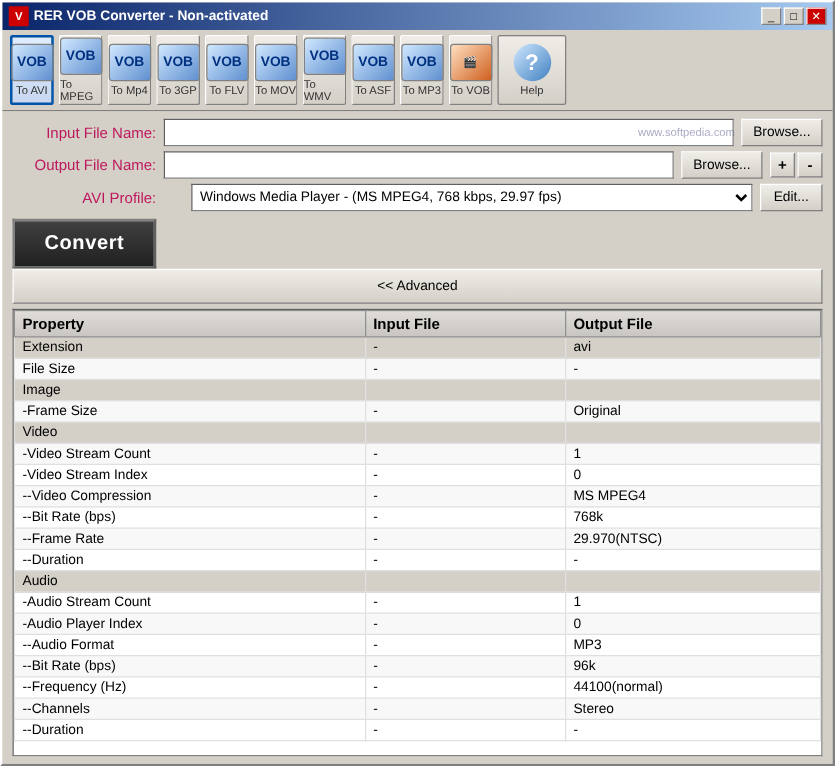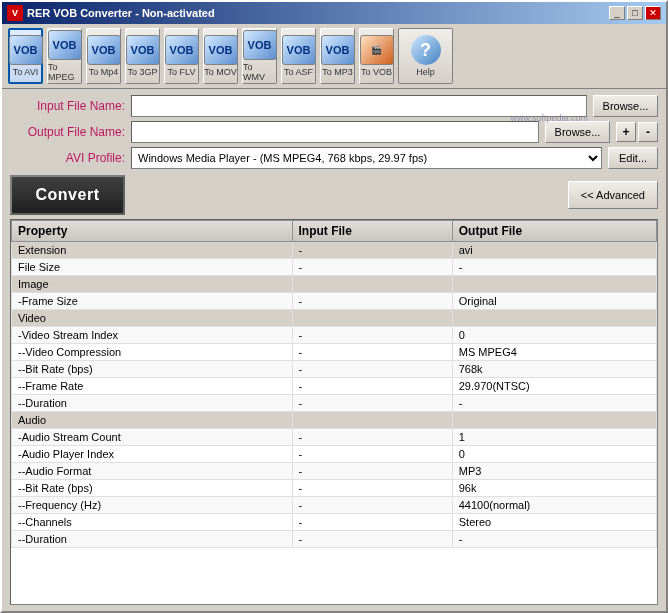--- a/index.html
+++ b/index.html
@@ -203,39 +203,40 @@
     .profile-select {
       flex: 1;
       height: 22px;
       border: 1px solid #808080;
       border-top: 1px solid #606060;
       border-left: 1px solid #606060;
       font-size: 11px;
       background: white;
       padding: 0 2px;
       cursor: pointer;
+      margin-left: 22px;
     }
     .edit-btn {
       width: 50px;
       height: 22px;
       background: linear-gradient(180deg, #f0ede8 0%, #d4d0c8 100%);
       border: 1px solid #808080;
       border-top: 1px solid #fff;
       border-left: 1px solid #fff;
       cursor: pointer;
       font-size: 11px;
       display: flex;
       align-items: center;
       justify-content: center;
     }
     .action-row {
       display: flex;
-      align-items: center;
       justify-content: space-between;
       margin-top: 2px;
+      flex-direction: column;
     }
     .convert-btn {
       width: 115px;
       height: 40px;
       background: linear-gradient(180deg, #404040 0%, #202020 100%);
       color: white;
       border: 2px solid #606060;
       border-top: 2px solid #808080;
       border-left: 2px solid #808080;
       cursor: pointer;
@@ -373,21 +374,21 @@
       <div class="help-circle">?</div>
       <span class="tool-btn-label">Help</span>
     </div>
   </div>
 
   <div class="main-content">
 
     <div class="form-row relative-container">
       <label class="form-label">Input File Name:</label>
       <input type="text" class="form-input" style="">
-      <div style="position:absolute; right:70px; top:12px; font-size:9px; color:rgba(100,100,150,0.55); pointer-events:none; line-height:22px;">www.softpedia.com</div>
+      <div style="position:absolute; right:70px; top:0; font-size:9px; color:rgba(100,100,150,0.55); pointer-events:none; line-height:22px;">www.softpedia.com</div>
       <button class="browse-btn">Browse...</button>
     </div>
 
     <div class="form-row">
       <label class="form-label">Output File Name:</label>
       <input type="text" class="form-input" style="">
       <button class="browse-btn">Browse...</button>
       <div class="output-row-btns">
         <div class="plus-btn">+</div>
         <div class="minus-btn">-</div>
@@ -434,20 +435,25 @@
         <td>-Frame Size</td>
         <td>-</td>
         <td>Original</td>
       </tr>
             <tr class="section-header">
         <td>Video</td>
         <td></td>
         <td></td>
       </tr>
             <tr>
+        <td>-Video Stream Count</td>
+        <td>-</td>
+        <td>1</td>
+      </tr>
+            <tr>
         <td>-Video Stream Index</td>
         <td>-</td>
         <td>0</td>
       </tr>
             <tr>
         <td>--Video Compression</td>
         <td>-</td>
         <td>MS MPEG4</td>
       </tr>
             <tr>

